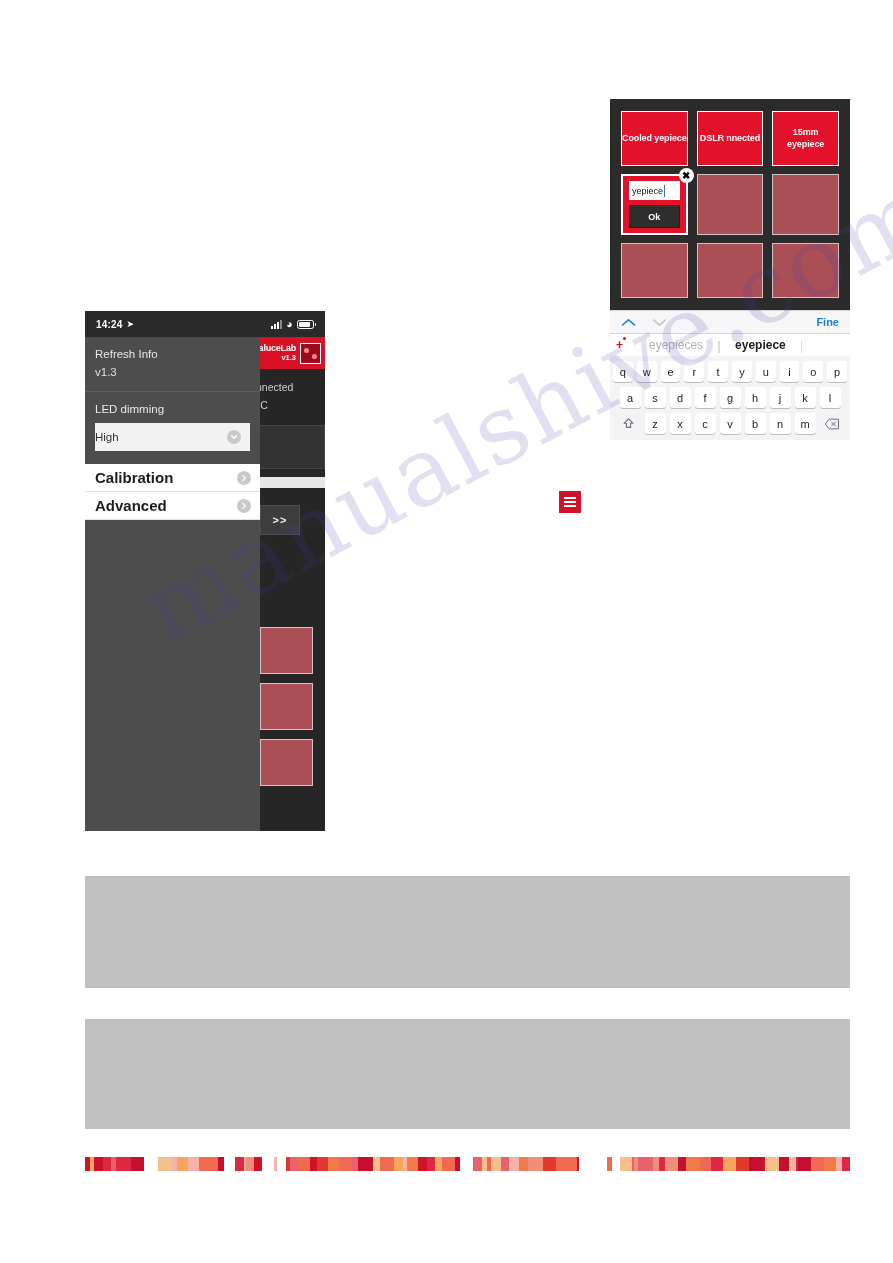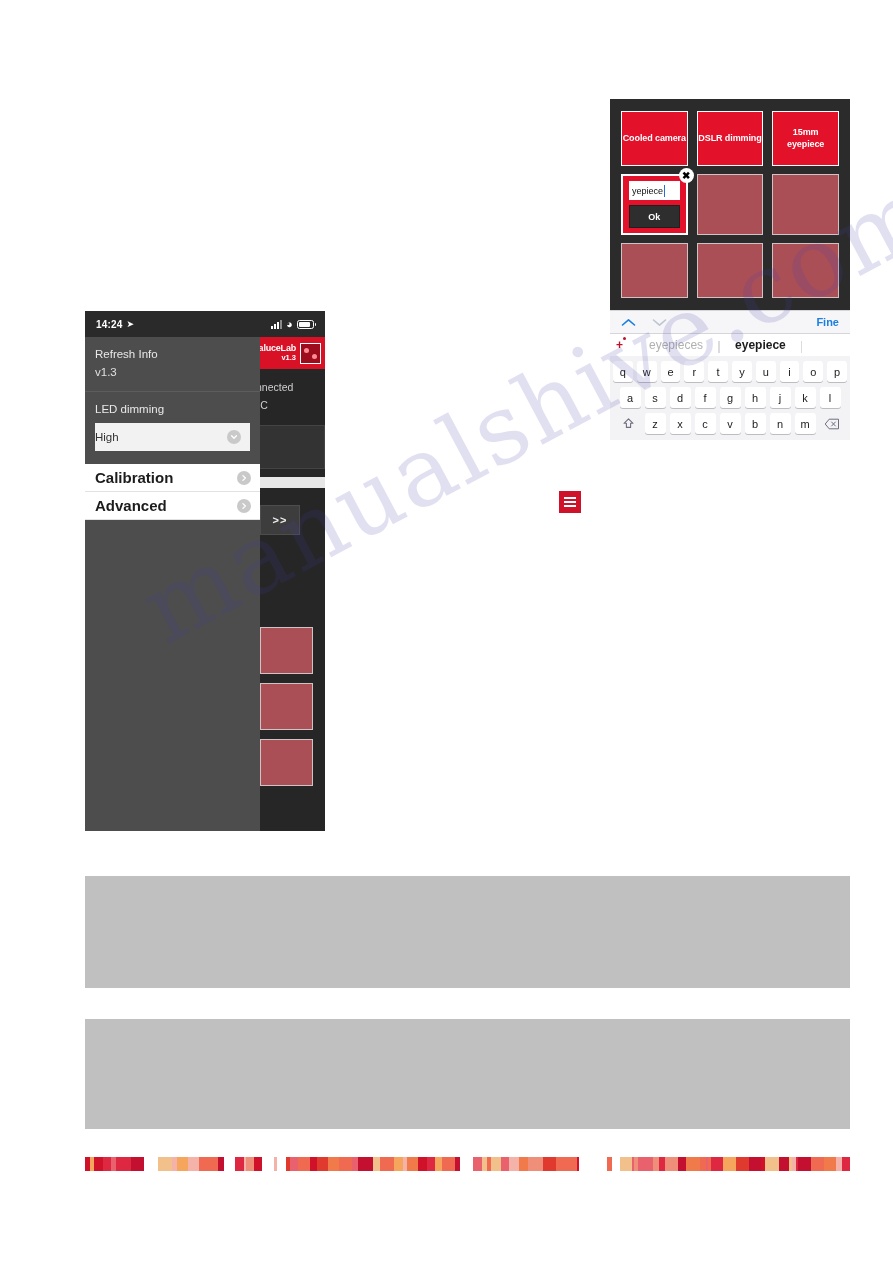--- a/index.html
+++ b/index.html
@@ -427,24 +427,24 @@
 
   <div class="home-ind"></div>
 </div>
 
 <div id="tablet">
 
   <div id="tile-area">
     <div class="tile-grid">
 
       <div class="tile active">
-        <span class="tlabel">Cooled camera</span>
+        <span class="tlabel">Cooled yepiece</span>
       </div>
       <div class="tile active">
-        <span class="tlabel">DSLR dimming</span>
+        <span class="tlabel">DSLR nnected</span>
       </div>
       <div class="tile active">
         <span class="tlabel">15mm eyepiece</span>
       </div>
 
       <div class="tile editing">
         <div class="tile-close">✖</div>
         <div class="edit-wrap">
           <div class="edit-input">
             <span class="ival">yepiece</span>

